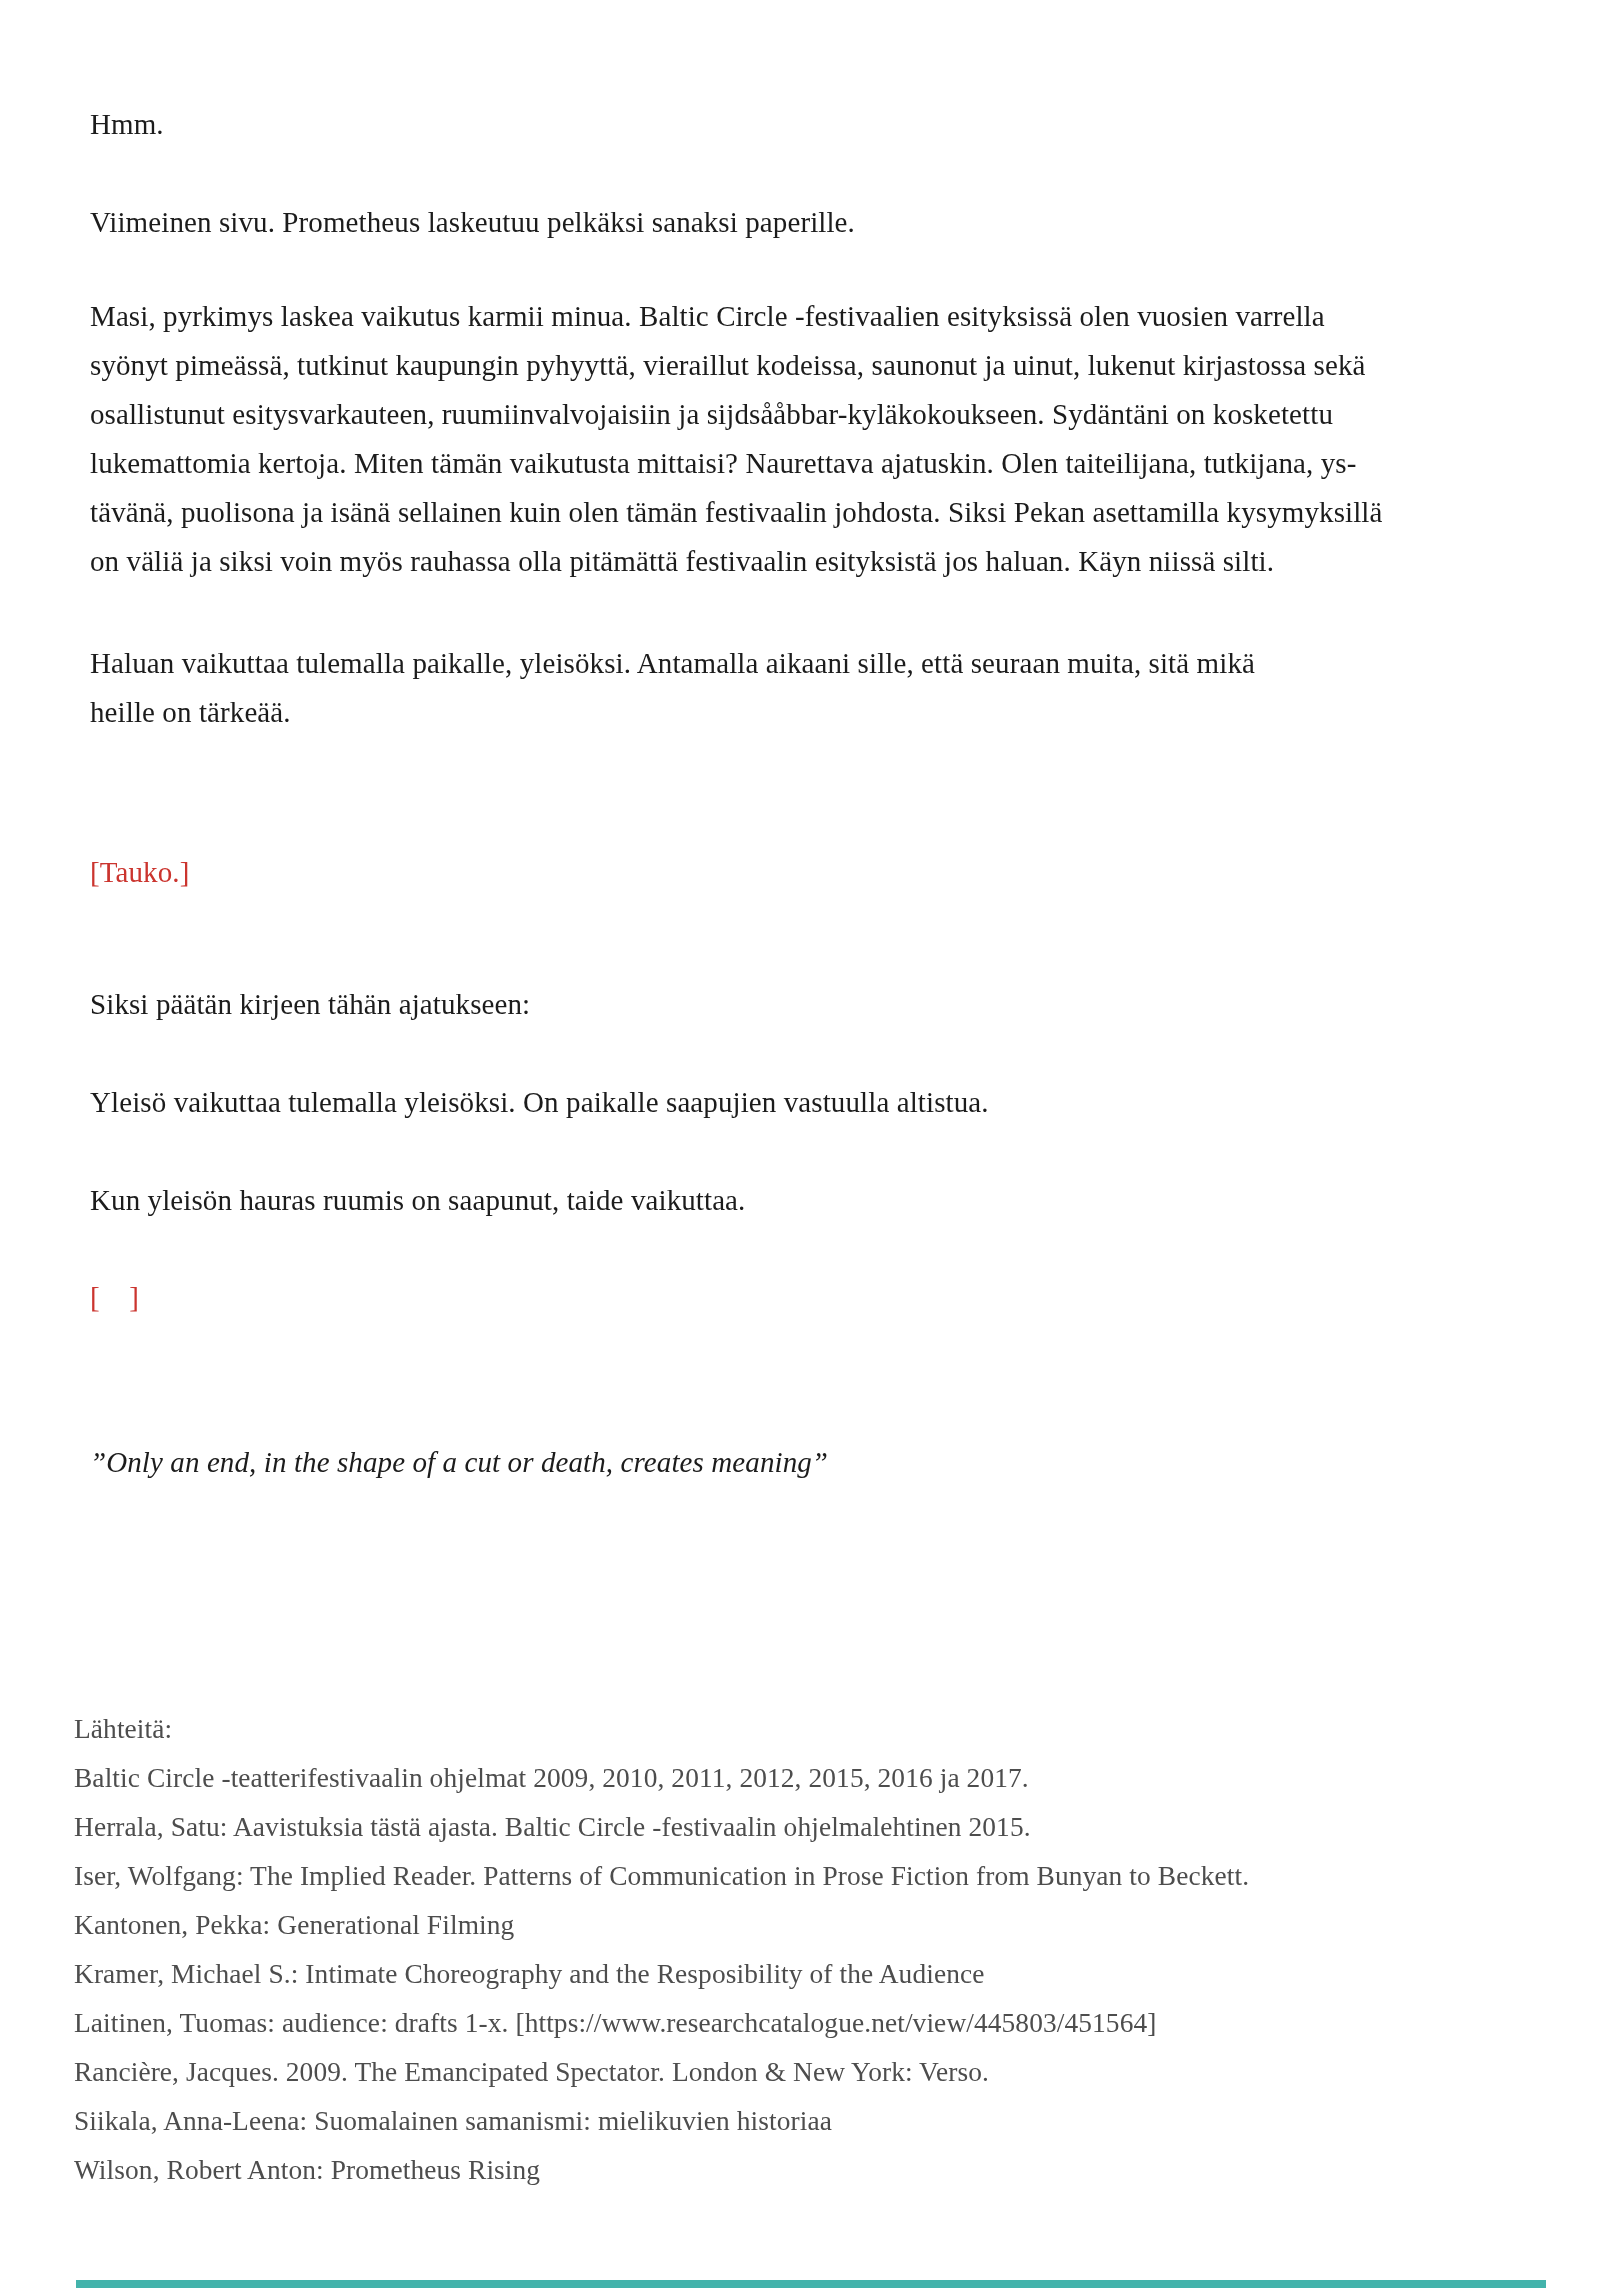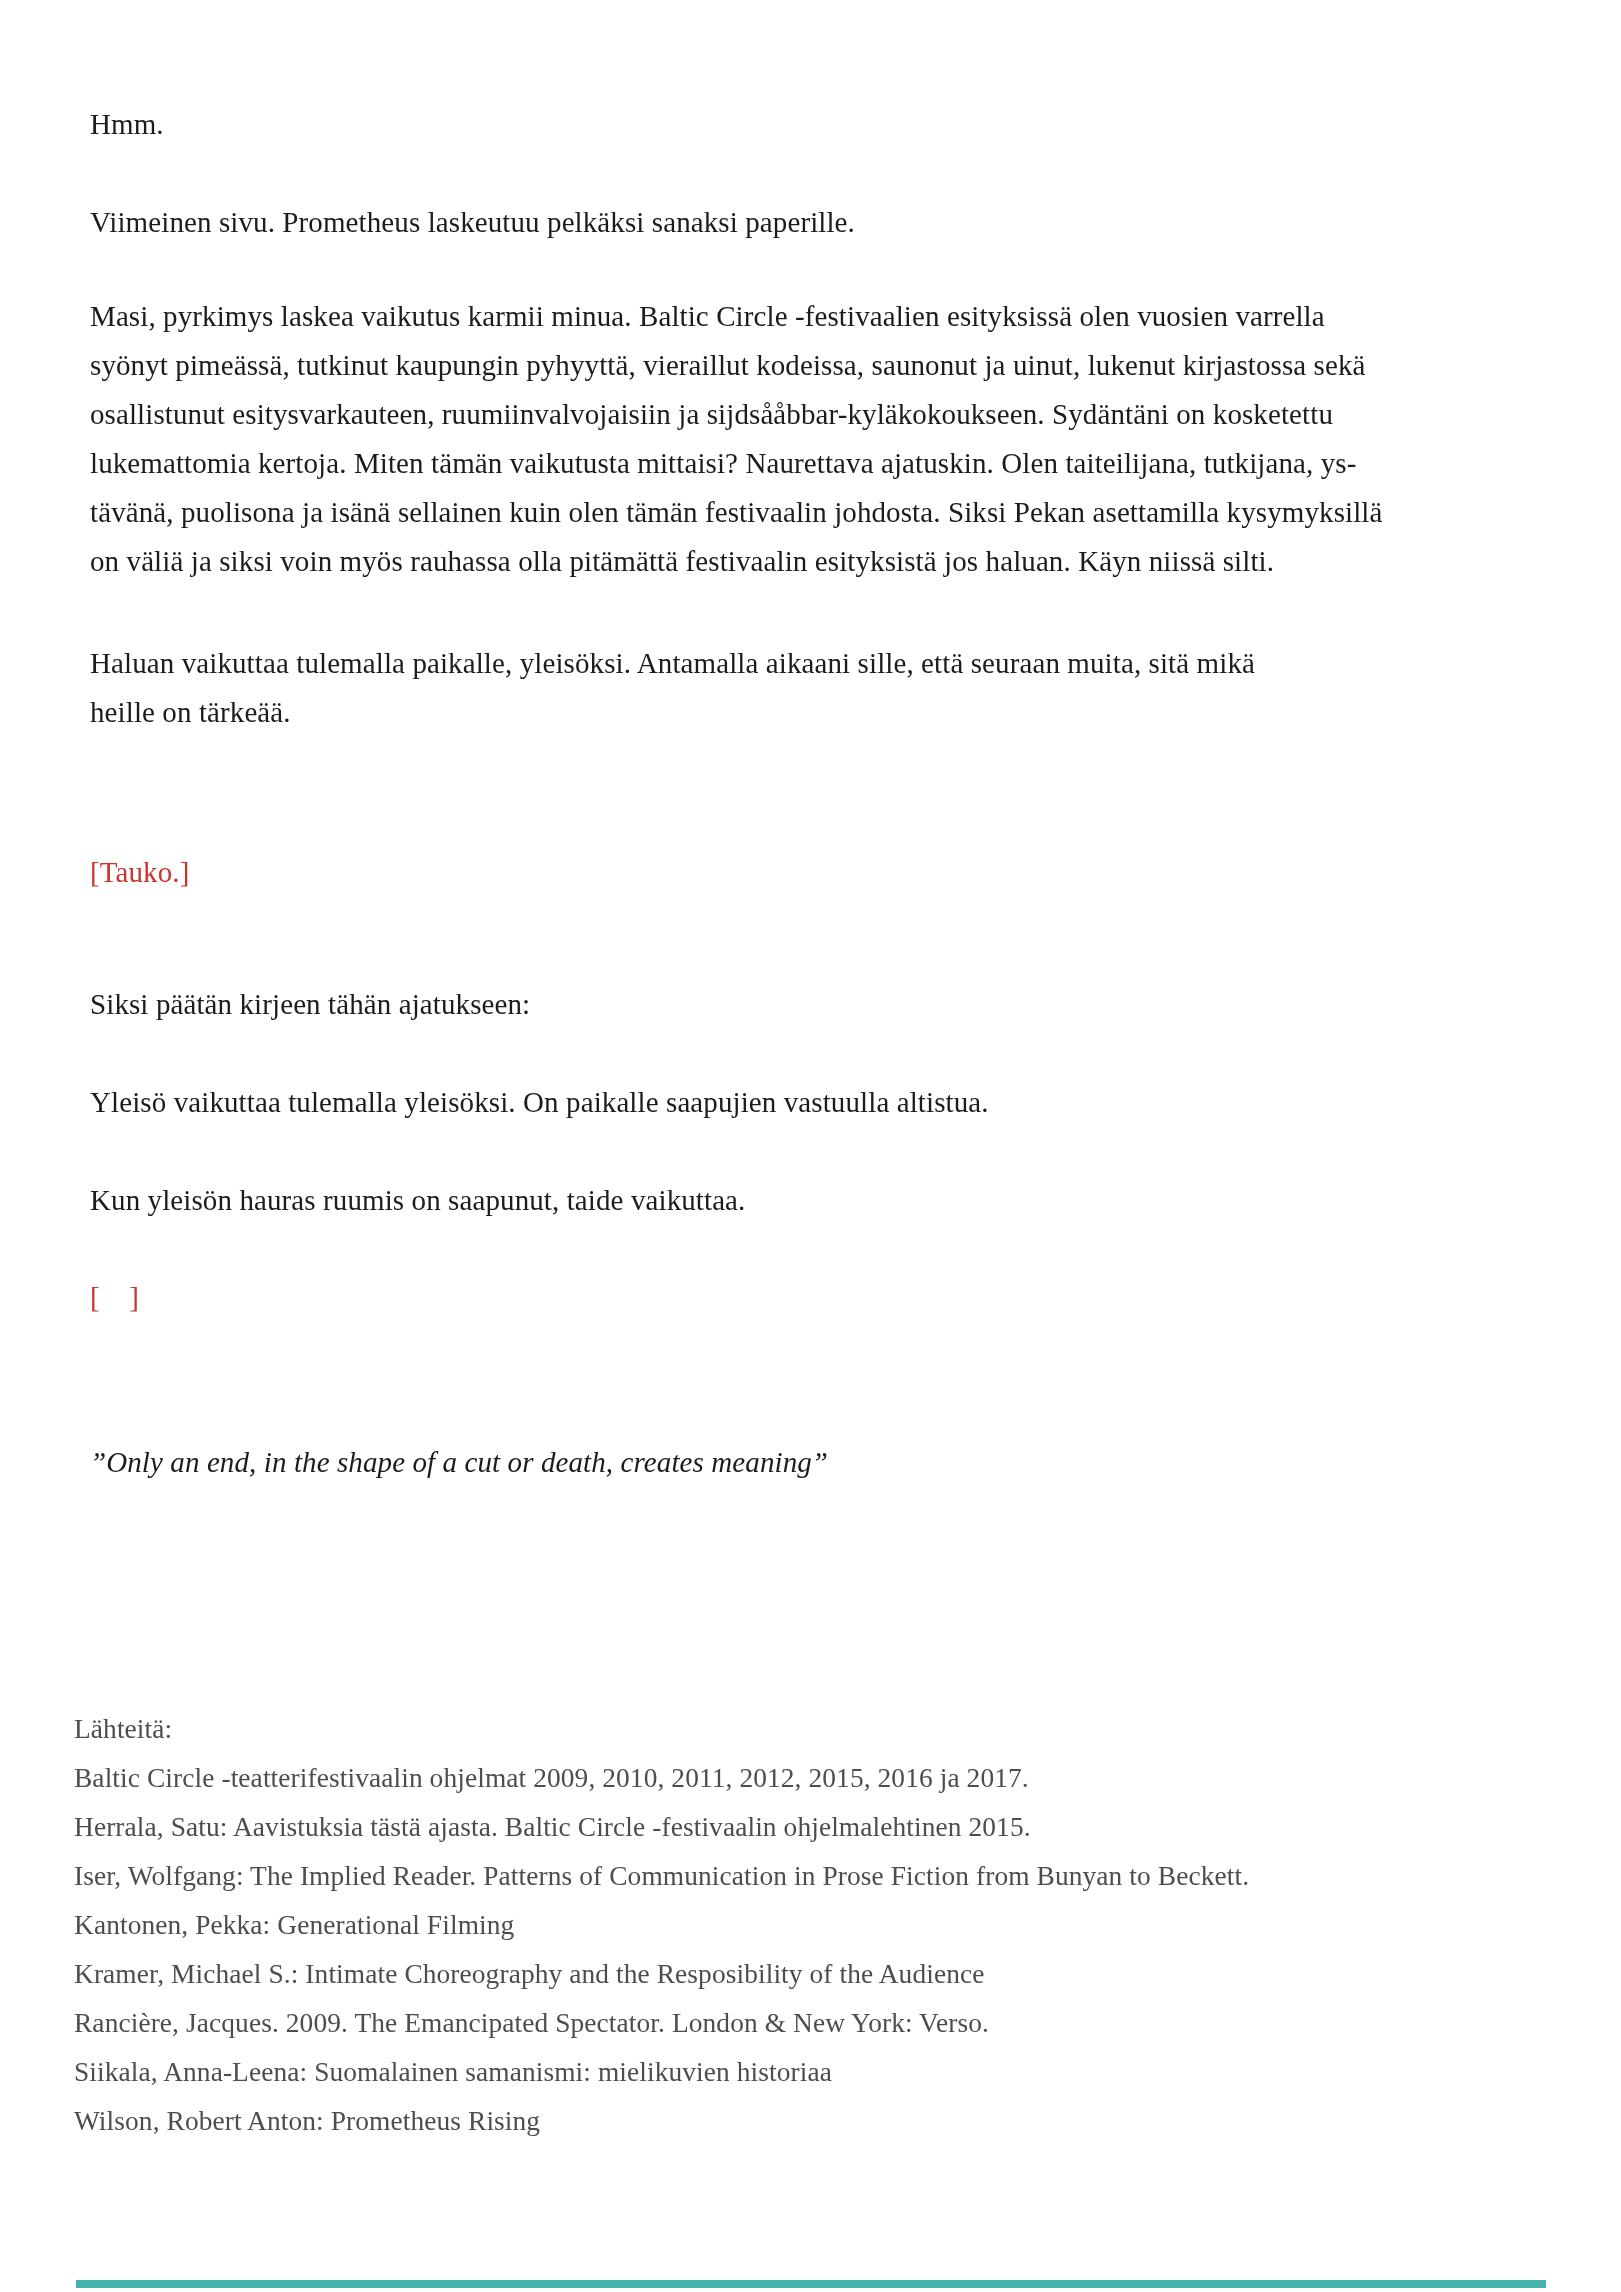--- a/index.html
+++ b/index.html
@@ -82,20 +82,21 @@
   <p class="line italic" style="top:1422px">”Only an end, in the shape of a cut or death, creates meaning”</p>
 
   <div class="sources-block">
     <p class="src-title">Lähteitä:</p>
     <div>
         <div class="src-line">Baltic Circle -teatterifestivaalin ohjelmat 2009, 2010, 2011, 2012, 2015, 2016 ja 2017.</div>
         <div class="src-line">Herrala, Satu: Aavistuksia tästä ajasta. Baltic Circle -festivaalin ohjelmalehtinen 2015.</div>
         <div class="src-line">Iser, Wolfgang: The Implied Reader. Patterns of Communication in Prose Fiction from Bunyan to Beckett.</div>
         <div class="src-line">Kantonen, Pekka: Generational Filming</div>
         <div class="src-line">Kramer, Michael S.: Intimate Choreography and the Resposibility of the Audience</div>
+        <div class="src-line">Laitinen, Tuomas: audience: drafts 1-x. [https://www.researchcatalogue.net/view/445803/451564]</div>
         <div class="src-line">Rancière, Jacques. 2009. The Emancipated Spectator. London &amp; New York: Verso.</div>
         <div class="src-line">Siikala, Anna-Leena: Suomalainen samanismi: mielikuvien historiaa</div>
         <div class="src-line">Wilson, Robert Anton: Prometheus Rising</div>
       </div>
   </div>
 
   <div class="accent-bar"></div>
 
 </div>
 

